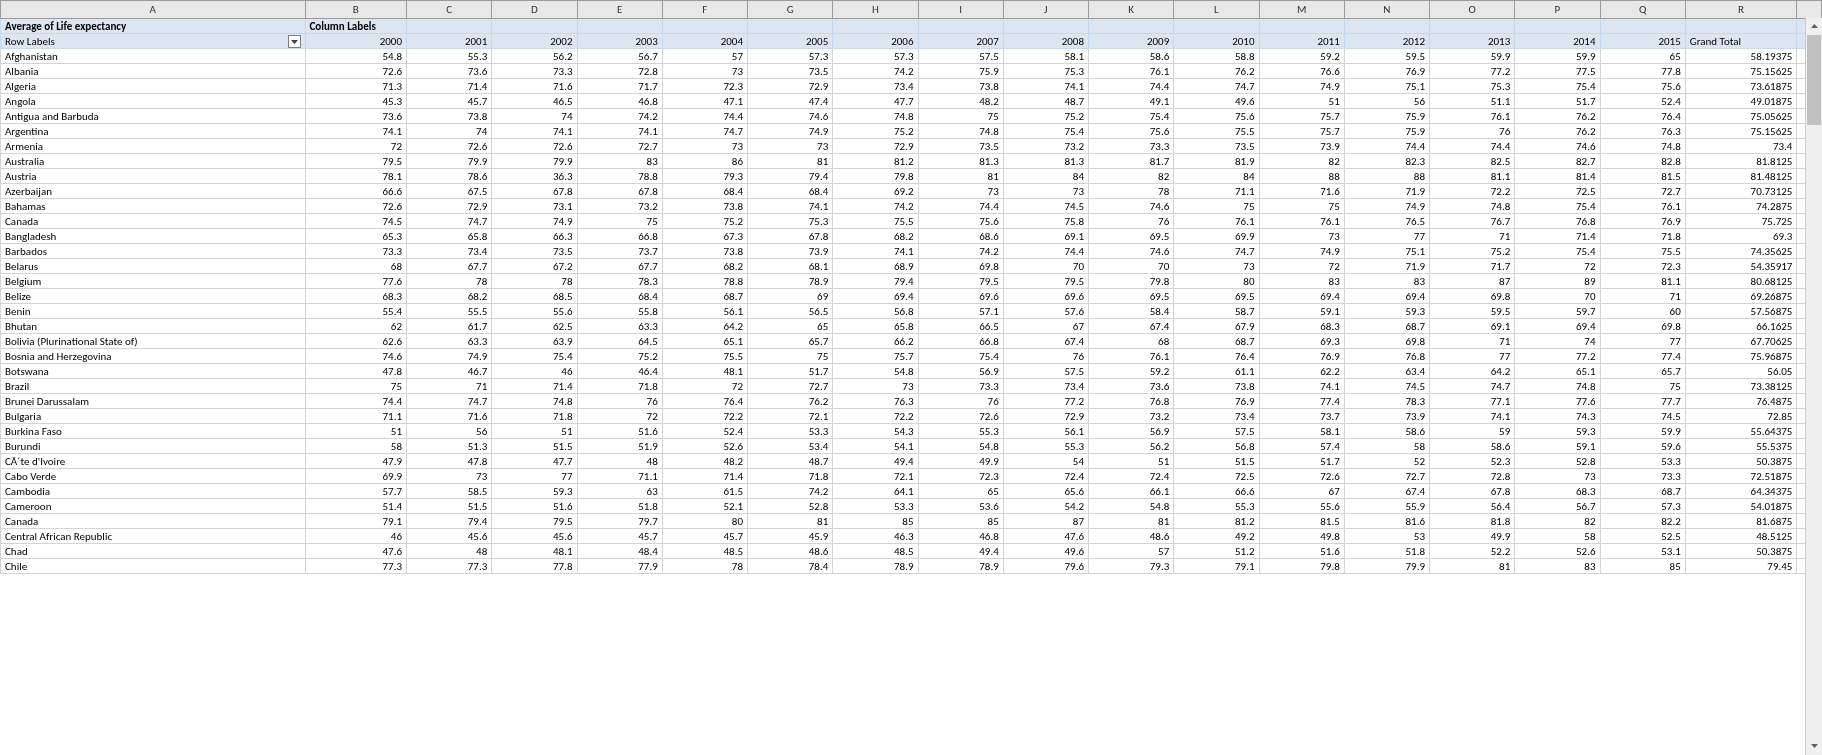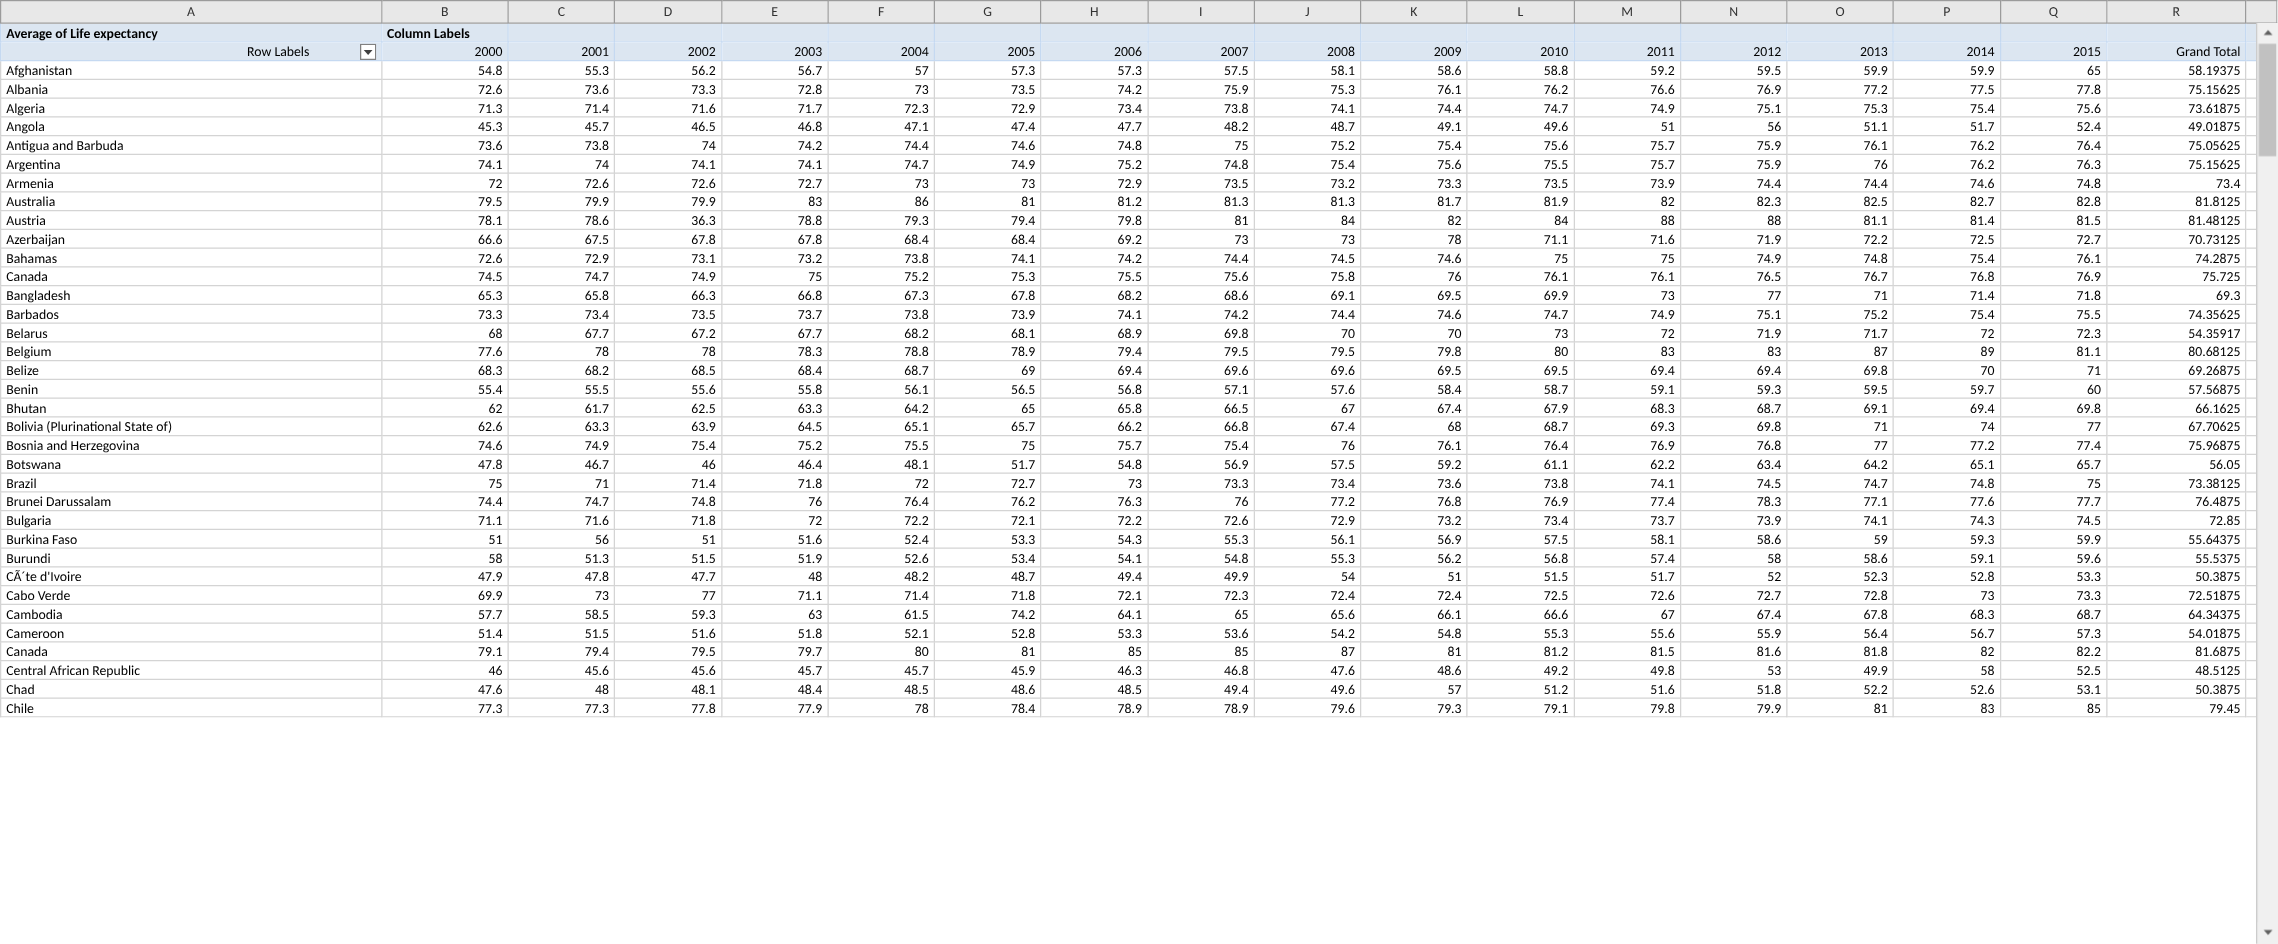--- a/index.html
+++ b/index.html
@@ -162,21 +162,21 @@
           <td></td>
           <td></td>
           <td></td>
           <td></td>
           <td></td>
     </tr>
 
     <tr class="pivot-head-row bold" id="year-row">
       <td class="row-label-col">
         <div class="label-with-btn">
-          <span style="flex:1;text-align:right">Row Labels</span>
+          <span style="flex:1;text-align:left">Row Labels</span>
           <span class="dropdown-btn">
             <svg width="13" height="13">
                   <rect x="0.5" y="0.5" width="12" height="12" fill="#fff" stroke="#808080"></rect>
                   <path d="M3 5 L10 5 L6.5 9 Z" fill="#404040"></path>
                 </svg>
           </span>
         </div>
       </td>
     <td>2000</td>
           <td>2001</td>
@@ -187,21 +187,21 @@
           <td>2006</td>
           <td>2007</td>
           <td>2008</td>
           <td>2009</td>
           <td>2010</td>
           <td>2011</td>
           <td>2012</td>
           <td>2013</td>
           <td>2014</td>
           <td>2015</td>
-          <td style="text-align: right;">Grand Total</td>
+          <td style="text-align: left;">Grand Total</td>
           <td></td>
         </tr>
   <tr>
           <td class="row-label-col data-cell">Afghanistan</td>
           <td class="data-cell">54.8</td>
           <td class="data-cell">55.3</td>
           <td class="data-cell">56.2</td>
           <td class="data-cell">56.7</td>
           <td class="data-cell">57</td>
           <td class="data-cell">57.3</td>

